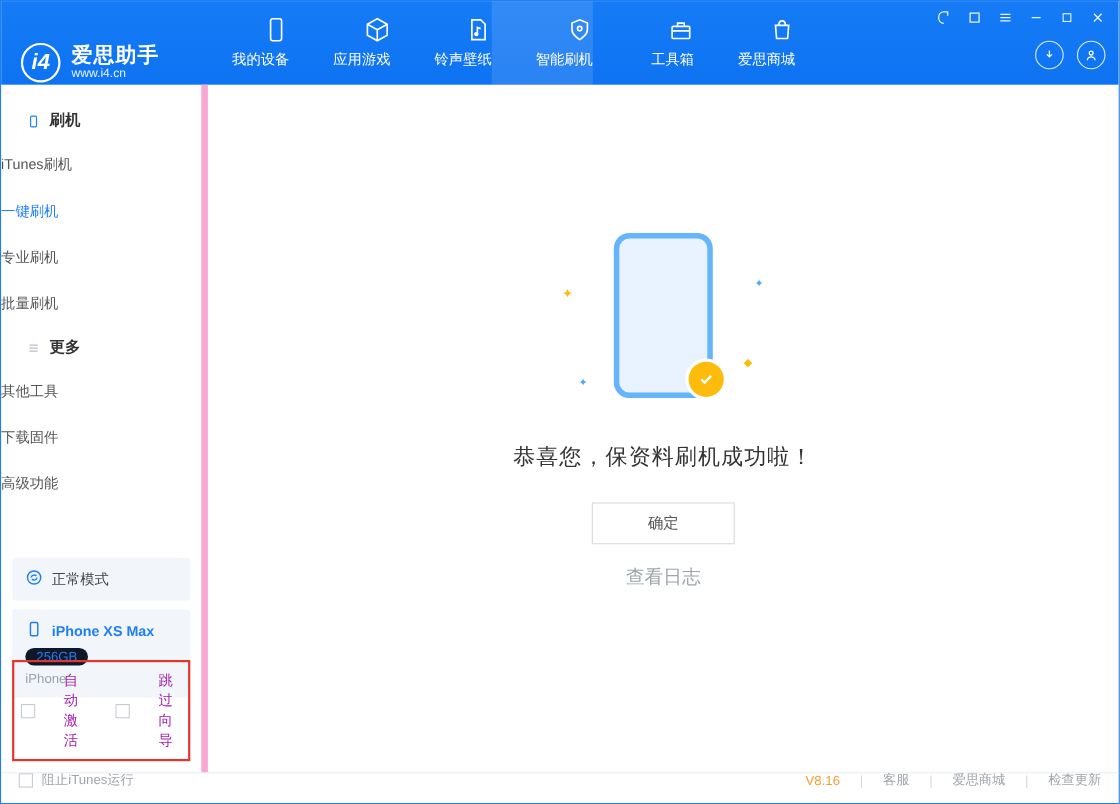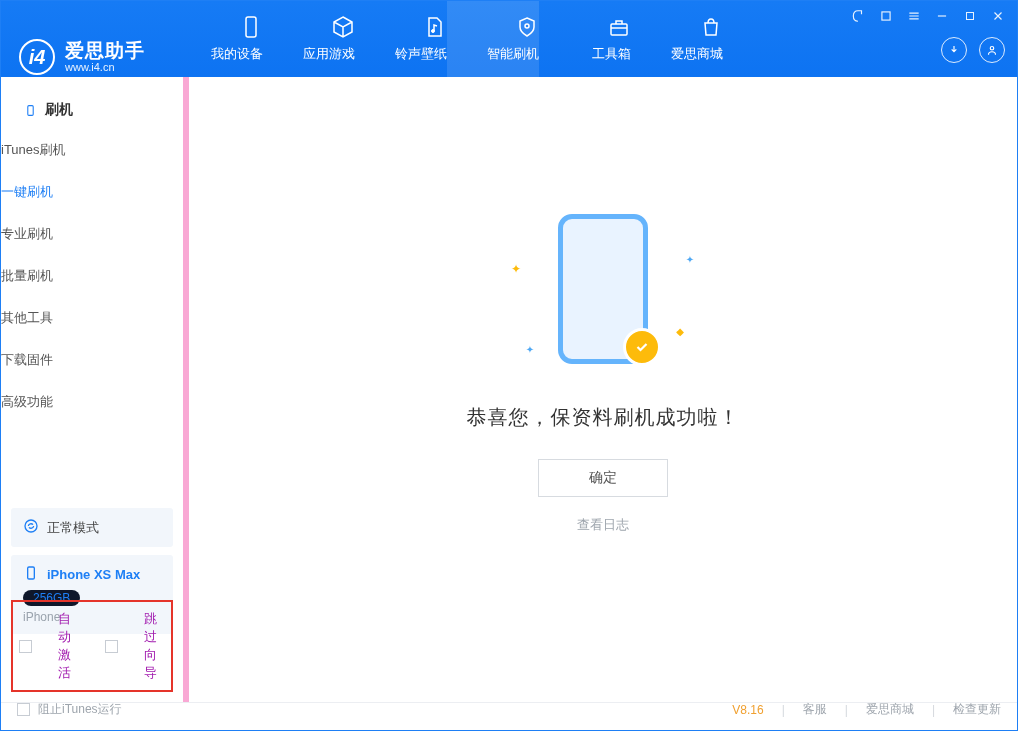--- a/index.html
+++ b/index.html
@@ -49,21 +49,21 @@
 .phone-illus { position: relative; width: 200px; height: 170px; margin: 0 auto 20px; }
 .phone-body { position: absolute; left: 50%; transform: translateX(-50%); width: 90px; height: 150px; border: 5px solid #65b4fc; border-radius: 14px; background: #e9f3ff; }
 .check-badge { position: absolute; right: 42px; bottom: 18px; width: 38px; height: 38px; background: #fdbb0b; border-radius: 50%; border: 3px solid #fff; display: flex; align-items: center; justify-content: center; }
 .sparkle { position: absolute; width: 10px; height: 10px; }
 .sparkle.s1 { left: 8px; top: 48px; color: #fdbb0b; font-size: 12px; }
 .sparkle.s2 { right: 8px; top: 40px; color: #4fa8f4; font-size: 10px; }
 .sparkle.s3 { left: 22px; bottom: 30px; color: #4fa8f4; font-size: 10px; }
 .sparkle.s4 { right: 18px; bottom: 48px; color: #fdbb0b; font-size: 10px; }
 .success-msg { font-size: 20px; color: #333; letter-spacing: 1px; margin-bottom: 28px; }
 .ok-btn { display: inline-block; border: 1px solid #d7dbe0; background: #fff; padding: 9px 50px; font-size: 14px; color: #555; cursor: pointer; margin-bottom: 18px; }
-.view-log { color: #9ea5ad; font-size: 13px; cursor: pointer; }
+.view-log { color: #9ea5ad; font-size: 17px; cursor: pointer; }
 
 
 .footer { height: 14px; border-top: 1px solid #eceef2; display: flex; align-items: center; font-size: 12px; color: #9ea5ad; padding: 0 16px; gap: 8px; }
 .footer .spacer { flex: 1; }
 .footer .sep { color: #d5d9de; margin: 0 10px; }
 .footer a { color: #9ea5ad; cursor: pointer; }
 </style>
 </head>
 <body>
 
@@ -172,20 +172,28 @@
             <rect x="7" y="3" width="10" height="18" rx="2"></rect>
           </svg>
         </span>
       <span>刷机</span>
     </div>
     <div class="sb-items">
       <div class="sb-item">iTunes刷机</div>
       <div class="sb-item active">一键刷机</div>
       <div class="sb-item">专业刷机</div>
       <div class="sb-item">批量刷机</div>
+    </div>
+    <div class="sb-group-title">
+      <span class="sb-icon">
+          <svg width="13" height="13" viewBox="0 0 24 24" stroke="#b8bec6" stroke-width="2">
+            <path d="M5 7h14M5 12h14M5 17h14"></path>
+          </svg>
+        </span>
+      <span>更多</span>
     </div>
     <div class="sb-items">
       <div class="sb-item">其他工具</div>
       <div class="sb-item">下载固件</div>
       <div class="sb-item">高级功能</div>
     </div>
 
     <div class="sb-bottom-cards">
       <div class="card">
         <div class="card-row">

